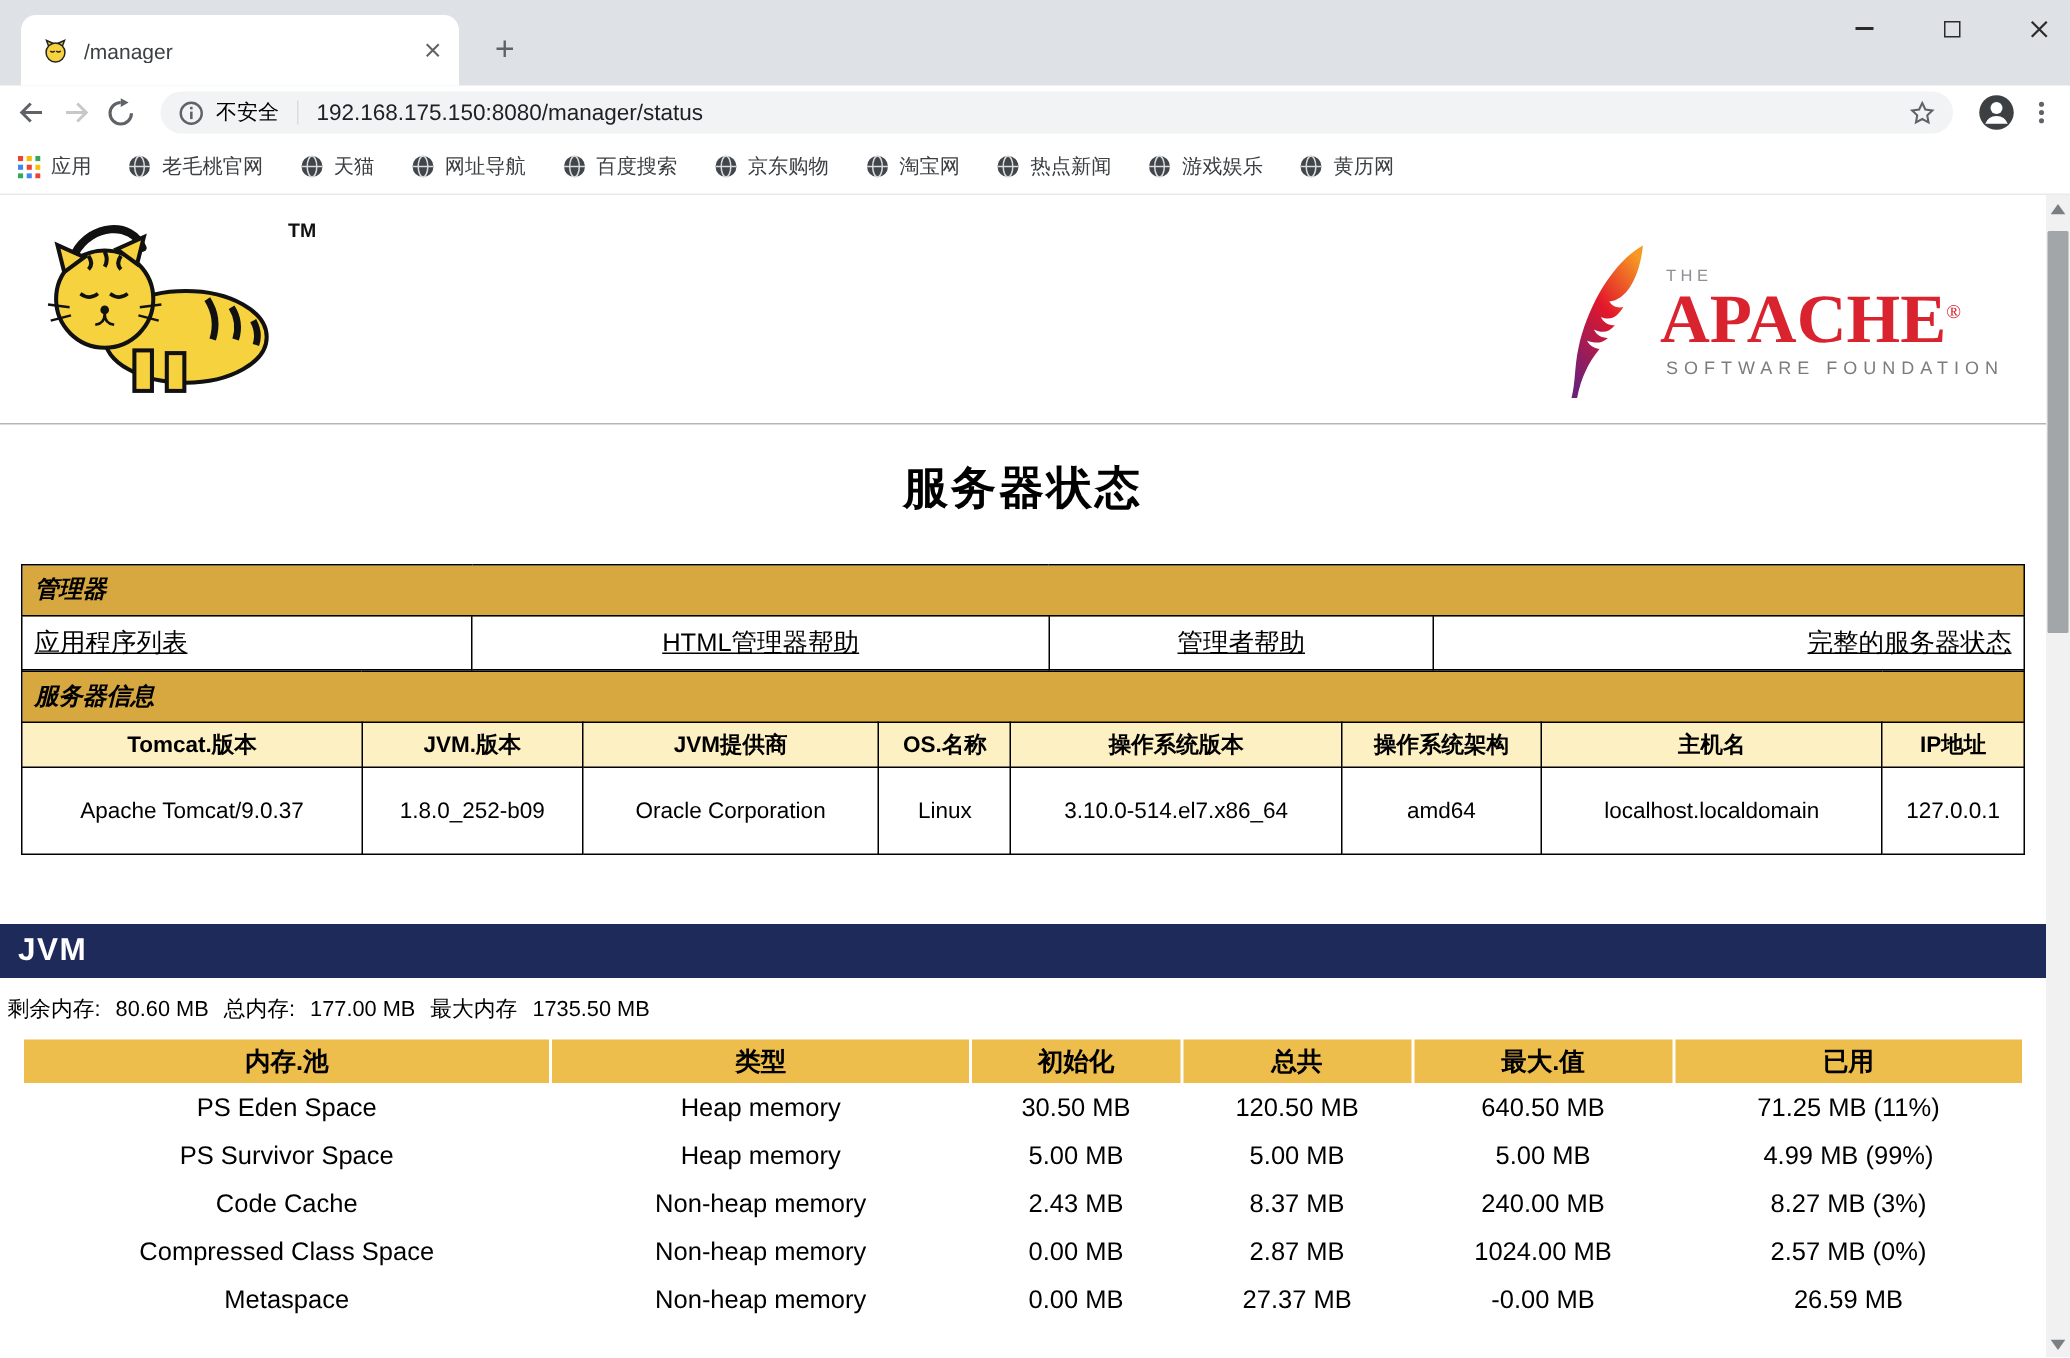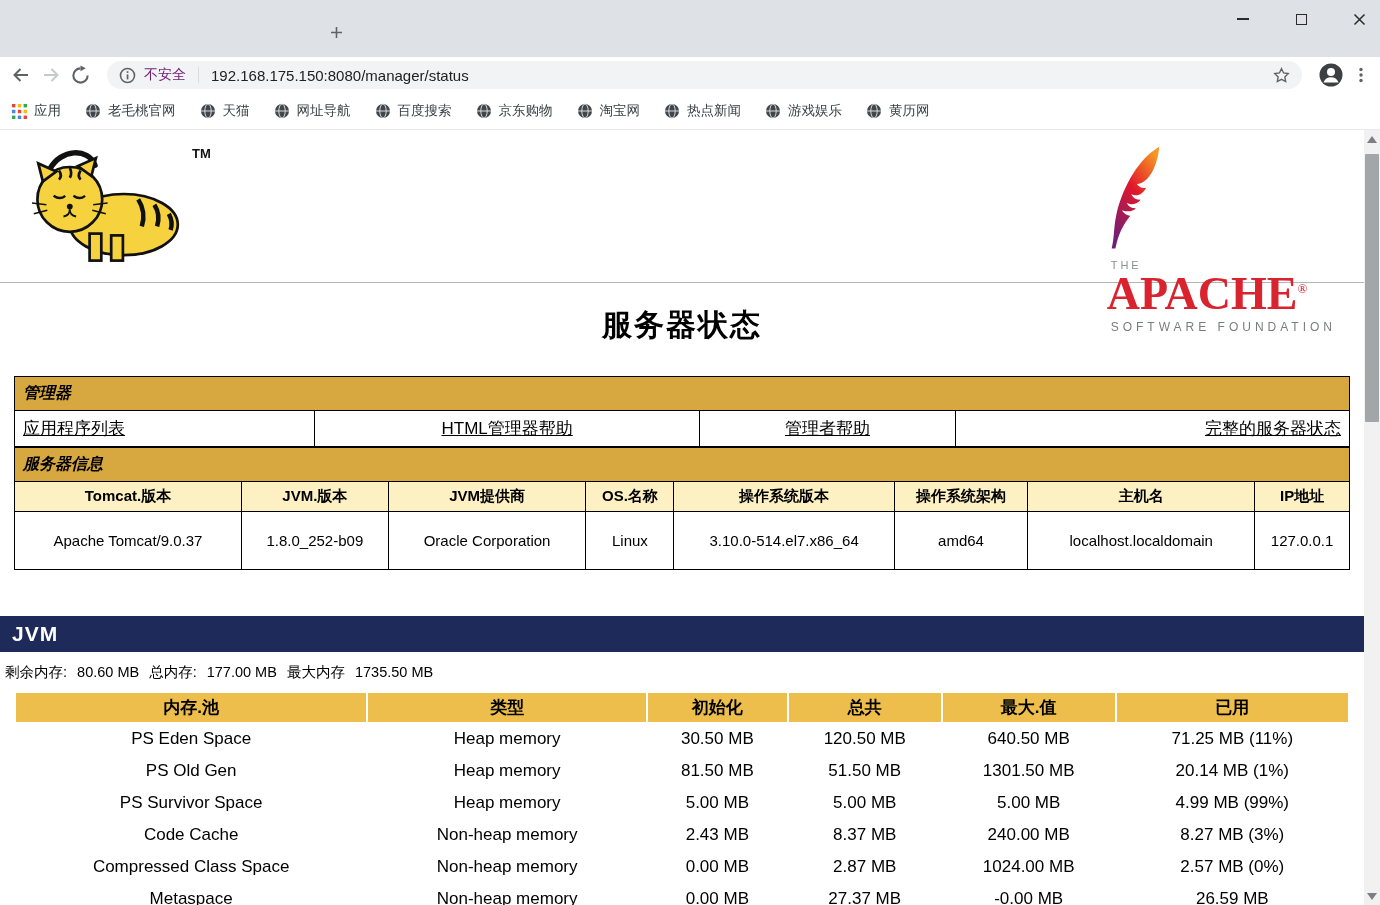--- a/index.html
+++ b/index.html
@@ -16,39 +16,39 @@
   .newtab { position:absolute; left:322px; top:18px; width:28px; height:28px; border-radius:50%; }
   .win-controls { position:absolute; right:6px; top:4px; display:flex; gap:28px; align-items:center; height:30px; }
   .win-btn { width:30px; height:30px; display:flex; align-items:center; justify-content:center; }
   .min-glyph { width:12px; height:0; border-top:2px solid #2b2b2b; display:block; }
   .max-glyph { width:11px; height:11px; border:1.6px solid #2b2b2b; display:block; }
 
   
   .navbar { height:36px; background:#fff; display:flex; align-items:center; padding:0 10px; gap:8px; }
   .urlbar { flex:1; height:28px; background:#f1f3f4; border-radius:14px; display:flex; align-items:center;
             padding:0 12px; margin:0 8px; gap:8px; }
-  .sec-label { font-size:14px; color:#701a75; white-space:nowrap;text-align:center; }
+  .sec-label { font-size:14px; color:#000000; white-space:nowrap;text-align:center; }
   .url-divider { width:1px; height:16px; background:#dadce0; margin:0 4px; }
   .url-text { font-size:15px; color:#202124; white-space:nowrap; flex:1; overflow:hidden; }
 
   
   .bookmarks { height:37px; background:#fff; display:flex; align-items:center; padding:0 12px; gap:24px;
                border-bottom:1px solid #e8eaed; }
   .bm-item { display:flex; align-items:center; gap:7px; white-space:nowrap; }
   .bm-label { font-size:13.5px; color:#3c4043; }
   .apps-item { display:flex; align-items:center; gap:7px; }
 
   
   .content { position:relative; height:775px; background:#fff; padding-right:16px; overflow:hidden; }
   .page { width:1364px; }
 
   .logos-row { height:152px; position:relative; }
   .tomcat-logo { position:absolute; left:14px; top:10px; }
   .tm-mark { position:absolute; left:178px; top:6px; font-size:13px; font-weight:bold; color:#111; }
-  .apache-block { position:absolute; right:28px; top:15px; display:flex; align-items:flex-start; gap:8px;flex-direction:column; }
+  .apache-block { position:absolute; right:28px; top:32px; display:flex; align-items:center; gap:8px; }
   .apache-text { display:flex; flex-direction:column; }
   .apache-the { font-size:11px; letter-spacing:3px; color:#8c8f93; margin-left:4px; }
   .apache-word { font-family:"Liberation Serif","DejaVu Serif",serif; font-size:46px; font-weight:bold;
                  color:#d9232e; line-height:1.02; }
   .apache-reg { font-size:13px; vertical-align:super; color:#d9232e; font-weight:normal; }
   .apache-sub { font-size:12px; letter-spacing:4px; color:#7a7d80; margin-top:2px; margin-left:4px; }
 
   .rule { border:none; border-top:1px solid #b5b5b5; }
   .page-title { text-align:center; font-size:30px; font-weight:bold; letter-spacing:2px; margin:22px 0 30px; }
 
@@ -79,20 +79,36 @@
   .sb-up { top:0; }
   .sb-down { bottom:0; }
   .sb-thumb { position:absolute; left:1px; top:24px; width:14px; height:268px; background:#a3a6a9; border-radius:1px; }
 </style>
 </head>
 <body>
 
 <div class="window">
 
   <div class="tabstrip">
+    <div class="tab">
+      <span class="icon-btn">
+        <svg width="18" height="16" viewBox="0 0 18 16">
+          <path d="M4.5 5 L3 1 L7.5 3 Z" fill="#f6d23f" stroke="#222" stroke-width="1"></path>
+          <path d="M13.5 5 L15 1 L10.5 3 Z" fill="#f6d23f" stroke="#222" stroke-width="1"></path>
+          <circle cx="9" cy="9" r="6.3" fill="#f6d23f" stroke="#222" stroke-width="1"></circle>
+          <path d="M5.5 8 q1.5 1.4 3 0 M9.5 8 q1.5 1.4 3 0" stroke="#222" stroke-width="1" fill="none"></path>
+        </svg>
+      </span>
+      <span class="tab-title">/manager</span>
+      <span class="icon-btn">
+        <svg width="11" height="11" viewBox="0 0 11 11">
+            <path d="M1.5 1.5 L9.5 9.5 M9.5 1.5 L1.5 9.5" stroke="#5f6368" stroke-width="1.4"></path>
+          </svg>
+      </span>
+    </div>
     <div class="newtab icon-btn">
       <svg width="13" height="13" viewBox="0 0 13 13">
           <path d="M6.5 1 V12 M1 6.5 H12" stroke="#5f6368" stroke-width="1.6"></path>
         </svg>
     </div>
     <div class="win-controls">
       <span class="win-btn">
           <span class="min-glyph"></span>
         </span>
       <span class="win-btn">
@@ -402,28 +418,20 @@
         </tr>
         <tr>
           <td class="mem-cell">PS Eden Space</td>
           <td class="mem-cell">Heap memory</td>
           <td class="mem-cell">30.50 MB</td>
           <td class="mem-cell">120.50 MB</td>
           <td class="mem-cell">640.50 MB</td>
           <td class="mem-cell">71.25 MB (11%)</td>
         </tr>
         <tr>
-          <td class="mem-cell">PS Old Gen</td>
-          <td class="mem-cell">Heap memory</td>
-          <td class="mem-cell">81.50 MB</td>
-          <td class="mem-cell">51.50 MB</td>
-          <td class="mem-cell">1301.50 MB</td>
-          <td class="mem-cell">20.14 MB (1%)</td>
-        </tr>
-        <tr>
           <td class="mem-cell">PS Survivor Space</td>
           <td class="mem-cell">Heap memory</td>
           <td class="mem-cell">5.00 MB</td>
           <td class="mem-cell">5.00 MB</td>
           <td class="mem-cell">5.00 MB</td>
           <td class="mem-cell">4.99 MB (99%)</td>
         </tr>
         <tr>
           <td class="mem-cell">Code Cache</td>
           <td class="mem-cell">Non-heap memory</td>

